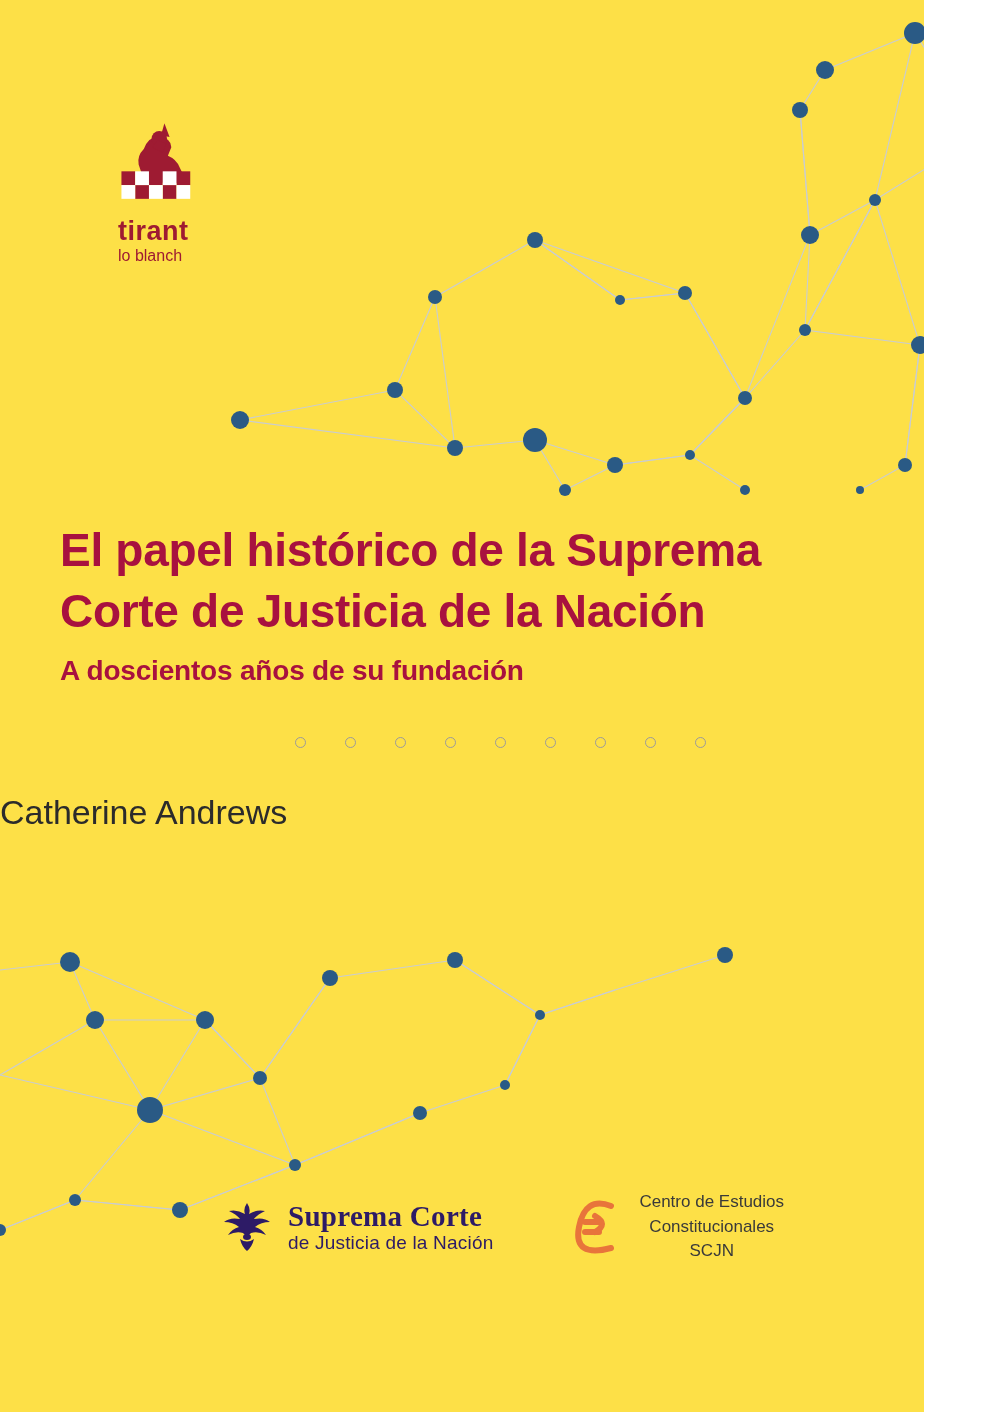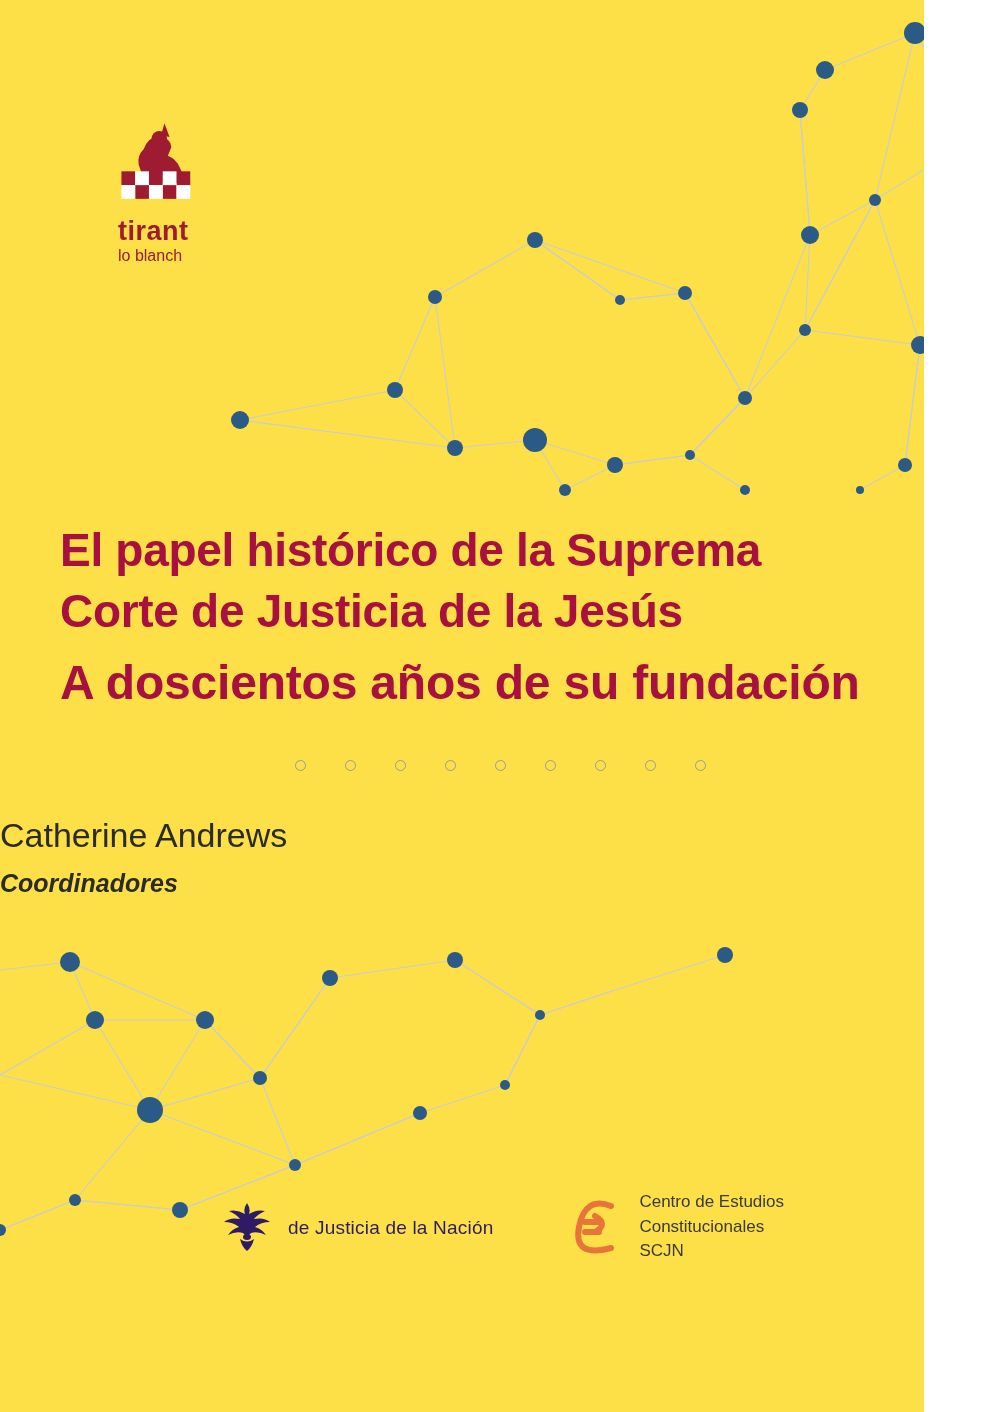--- a/index.html
+++ b/index.html
@@ -70,21 +70,21 @@
   .main-title {
     color: #a8113f;
     font-size: 46px;
     font-weight: bold;
     line-height: 1.32;
     margin: 0 60px;
     letter-spacing: -0.3px;
   }
   .subtitle {
     color: #a8113f;
-    font-size: 48px;
+    font-size: 28px;
     font-weight: bold;
     margin: 14px 60px 0 60px;
     letter-spacing: -0.2px;
   }
   
   #dot-separator {
     margin-top: 50px;
     display: flex;
     justify-content: center;
     gap: 39px;
@@ -145,20 +145,21 @@
   }
   .cec-logo {
     display: flex;
     align-items: center;
     gap: 12px;
   }
   .cec-text {
     color: #3a3a3a;
     font-size: 17px;
     line-height: 1.45;
+    text-align: center;
   }
 </style>
 </head>
 <body>
 
 <div id="cover">
 
   <svg id="network-top" class="network" viewBox="0 0 1000 520">
     <g stroke="#c9ccd1" stroke-width="1.1" fill="none">
       <path d="M240 420 L395 390 L455 448 L535 440 L615 465 L690 455 L745 490"></path>
@@ -263,52 +264,52 @@
       </g>
     </svg>
     <div class="publisher-wordmark">
       <div class="publisher-name">tirant</div>
       <div class="publisher-sub">lo blanch</div>
     </div>
   </div>
 
   <div id="title-block">
     <div class="main-title">El papel histórico de la Suprema</div>
-    <div class="main-title">Corte de Justicia de la Jesús</div>
+    <div class="main-title">Corte de Justicia de la Nación</div>
     <div class="subtitle">A doscientos años de su fundación</div>
 
     <div id="dot-separator">
       <span class="sep-dot"></span>
       <span class="sep-dot"></span>
       <span class="sep-dot"></span>
       <span class="sep-dot"></span>
       <span class="sep-dot"></span>
       <span class="sep-dot"></span>
       <span class="sep-dot"></span>
       <span class="sep-dot"></span>
       <span class="sep-dot"></span>
     </div>
 
     <div id="authors">
       <div class="author-name">Catherine Andrews</div>
-      <div class="author-role">Coordinadores</div>
     </div>
   </div>
 
   <div id="bottom-logos">
 
     <div class="scjn-logo">
       <svg width="62" height="64" viewBox="0 0 62 64">
         <g fill="#2d1b66">
           <path d="M31 8 q-4 6 -2 11 q-8 -5 -16 -3 q7 3 11 8 q-10 -2 -16 3 q9 0 15 5 q-7 2 -11 8 q8 -4 15 -2 l4 4 l4 -4 q7 -2 15 2 q-4 -6 -11 -8 q6 -5 15 -5 q-6 -5 -16 -3 q4 -5 11 -8 q-8 -2 -16 3 q2 -5 -2 -11 Z"></path>
           <path d="M24 44 q7 5 14 0 q-2 8 -7 12 q-5 -4 -7 -12 Z"></path>
           <ellipse cx="31" cy="42" rx="4" ry="3"></ellipse>
         </g>
       </svg>
       <div class="scjn-text">
+        <div class="scjn-line1">Suprema Corte</div>
         <div class="scjn-line2">de Justicia de la Nación</div>
       </div>
     </div>
 
     <div class="cec-logo">
       <svg width="62" height="70" viewBox="0 0 62 70">
         <g fill="none" stroke="#e8743b" stroke-width="6" stroke-linecap="round">
           <path d="M46 14 q-26 -10 -32 21 q-6 31 32 21"></path>
           <path d="M30 24 q14 8 0 16"></path>
           <path d="M20 30 h14"></path>

